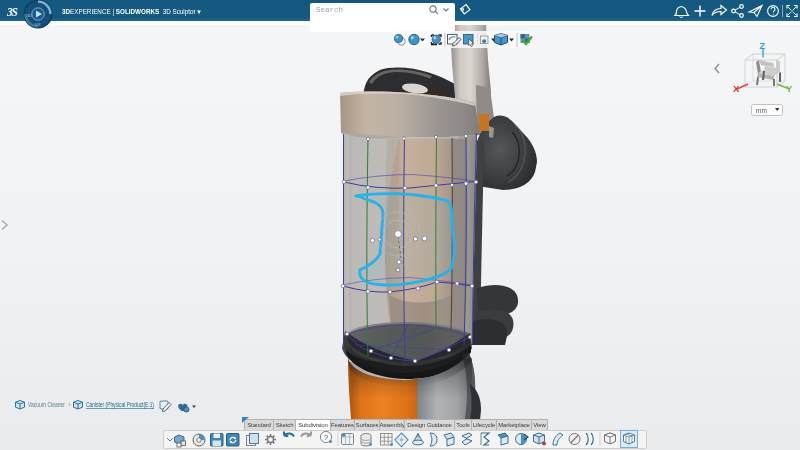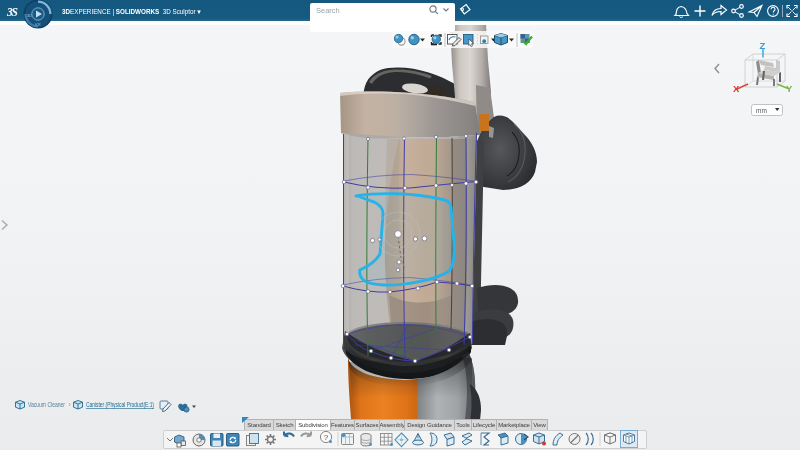--- a/index.html
+++ b/index.html
@@ -4,21 +4,21 @@
 <style>
   html,body{margin:0;padding:0;width:800px;height:450px;overflow:hidden;
     font-family:"Liberation Sans",sans-serif;}
   #stage{position:relative;width:800px;height:450px;
     background:linear-gradient(180deg,#f5f6f7 0%,#f1f2f3 55%,#eaebec 100%);}
   
   #topbar{position:absolute;left:0;top:0;width:800px;height:21px;
     background:linear-gradient(180deg,#14587f 0%,#165a81 85%,#24688e 100%);}
   #topstrip{position:absolute;left:0;top:21px;width:800px;height:4px;background:#fdfdfd;}
   .tb-text{position:absolute;top:7.5px;color:#fff;font-size:6.3px;letter-spacing:0;white-space:nowrap;}
-  #search{position:absolute;left:310px;top:3px;width:145px;height:29px;background:#fff;border-radius:2px;}
+  #search{position:absolute;left:310px;top:3px;width:145px;height:29px;background:#fff;border-radius:2px;font-family:Liberation Mono, monospace;}
   #search .ph{position:absolute;left:6px;top:3px;font-size:7.5px;color:#9aa5ad;}
   
   #ftb{position:absolute;left:393px;top:31px;width:140px;height:17px;background:rgba(250,250,250,.85);border-radius:2px;}
   #tabs{position:absolute;left:244px;top:419px;height:11px;display:flex;font-size:6px;color:#3c3c3c;}
   .tab{background:#d9d9d9;border:1px solid #b2b2b2;border-bottom:none;border-right:none;
     display:flex;align-items:center;justify-content:center;box-sizing:border-box;height:11px;
     white-space:nowrap;overflow:hidden;letter-spacing:-0.1px;}
   .tab.active{background:#fff;}
   .tab:last-child{border-right:1px solid #b2b2b2;}
   #btoolbar{position:absolute;left:163px;top:430px;width:484px;height:19px;

